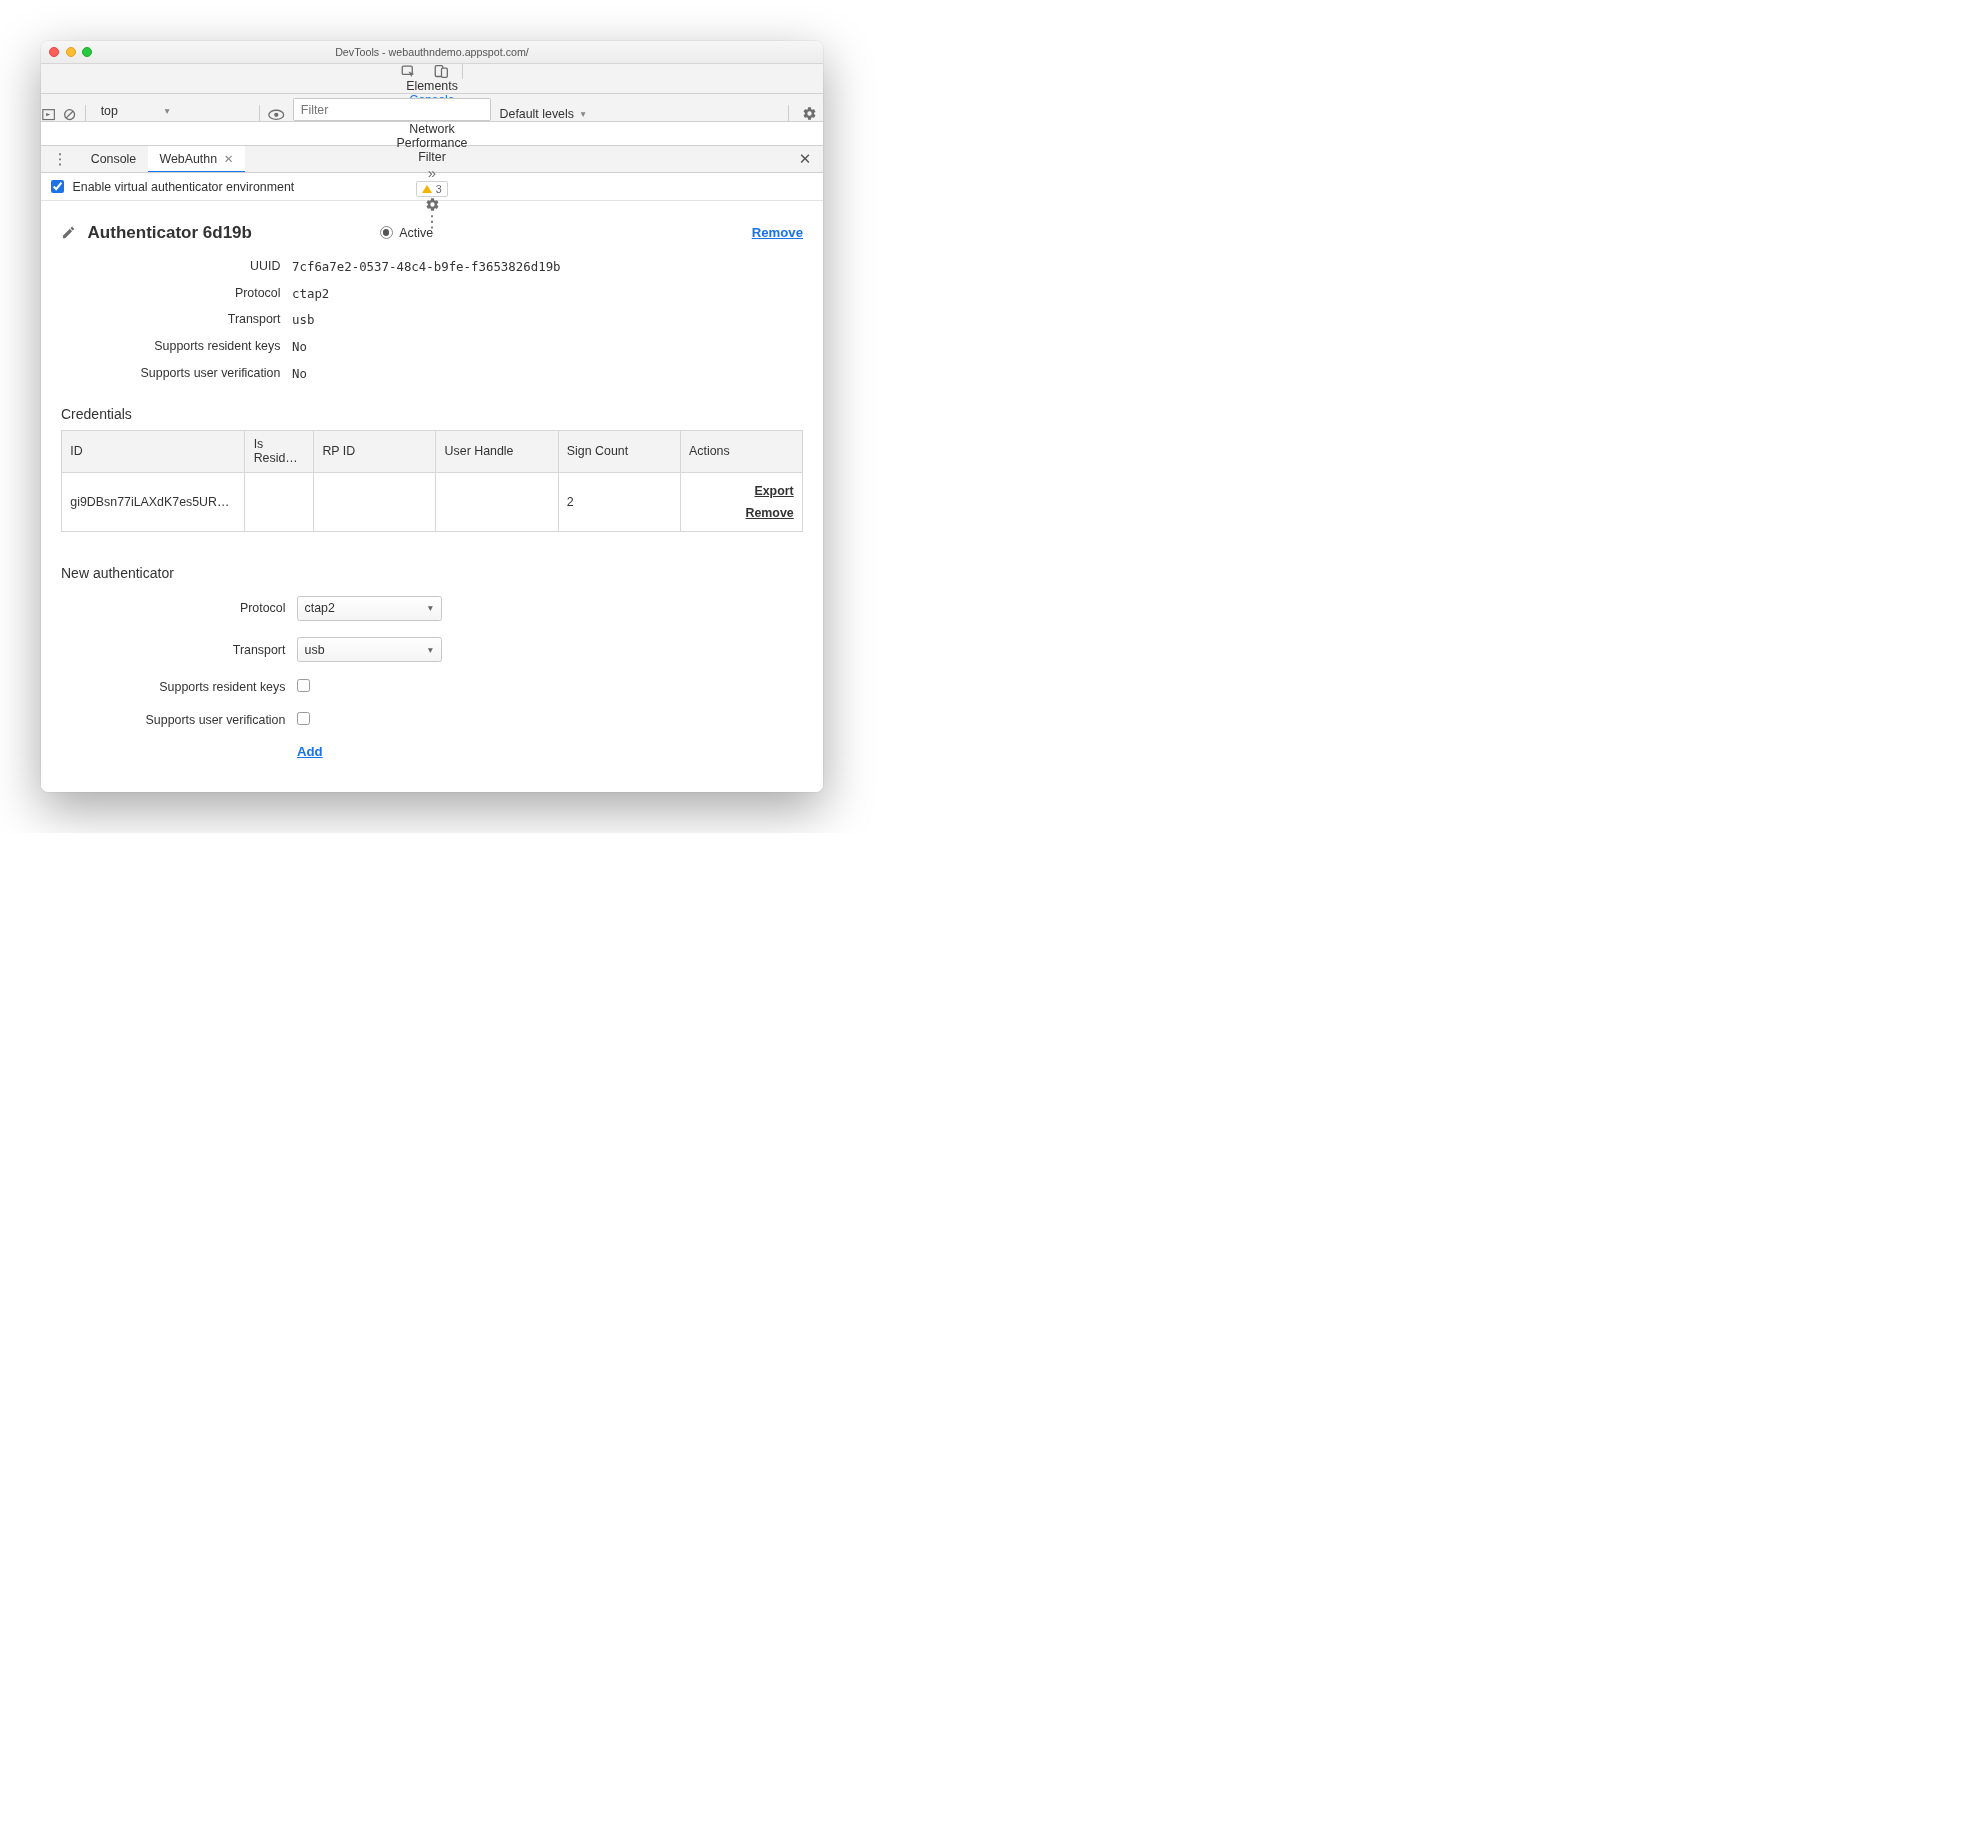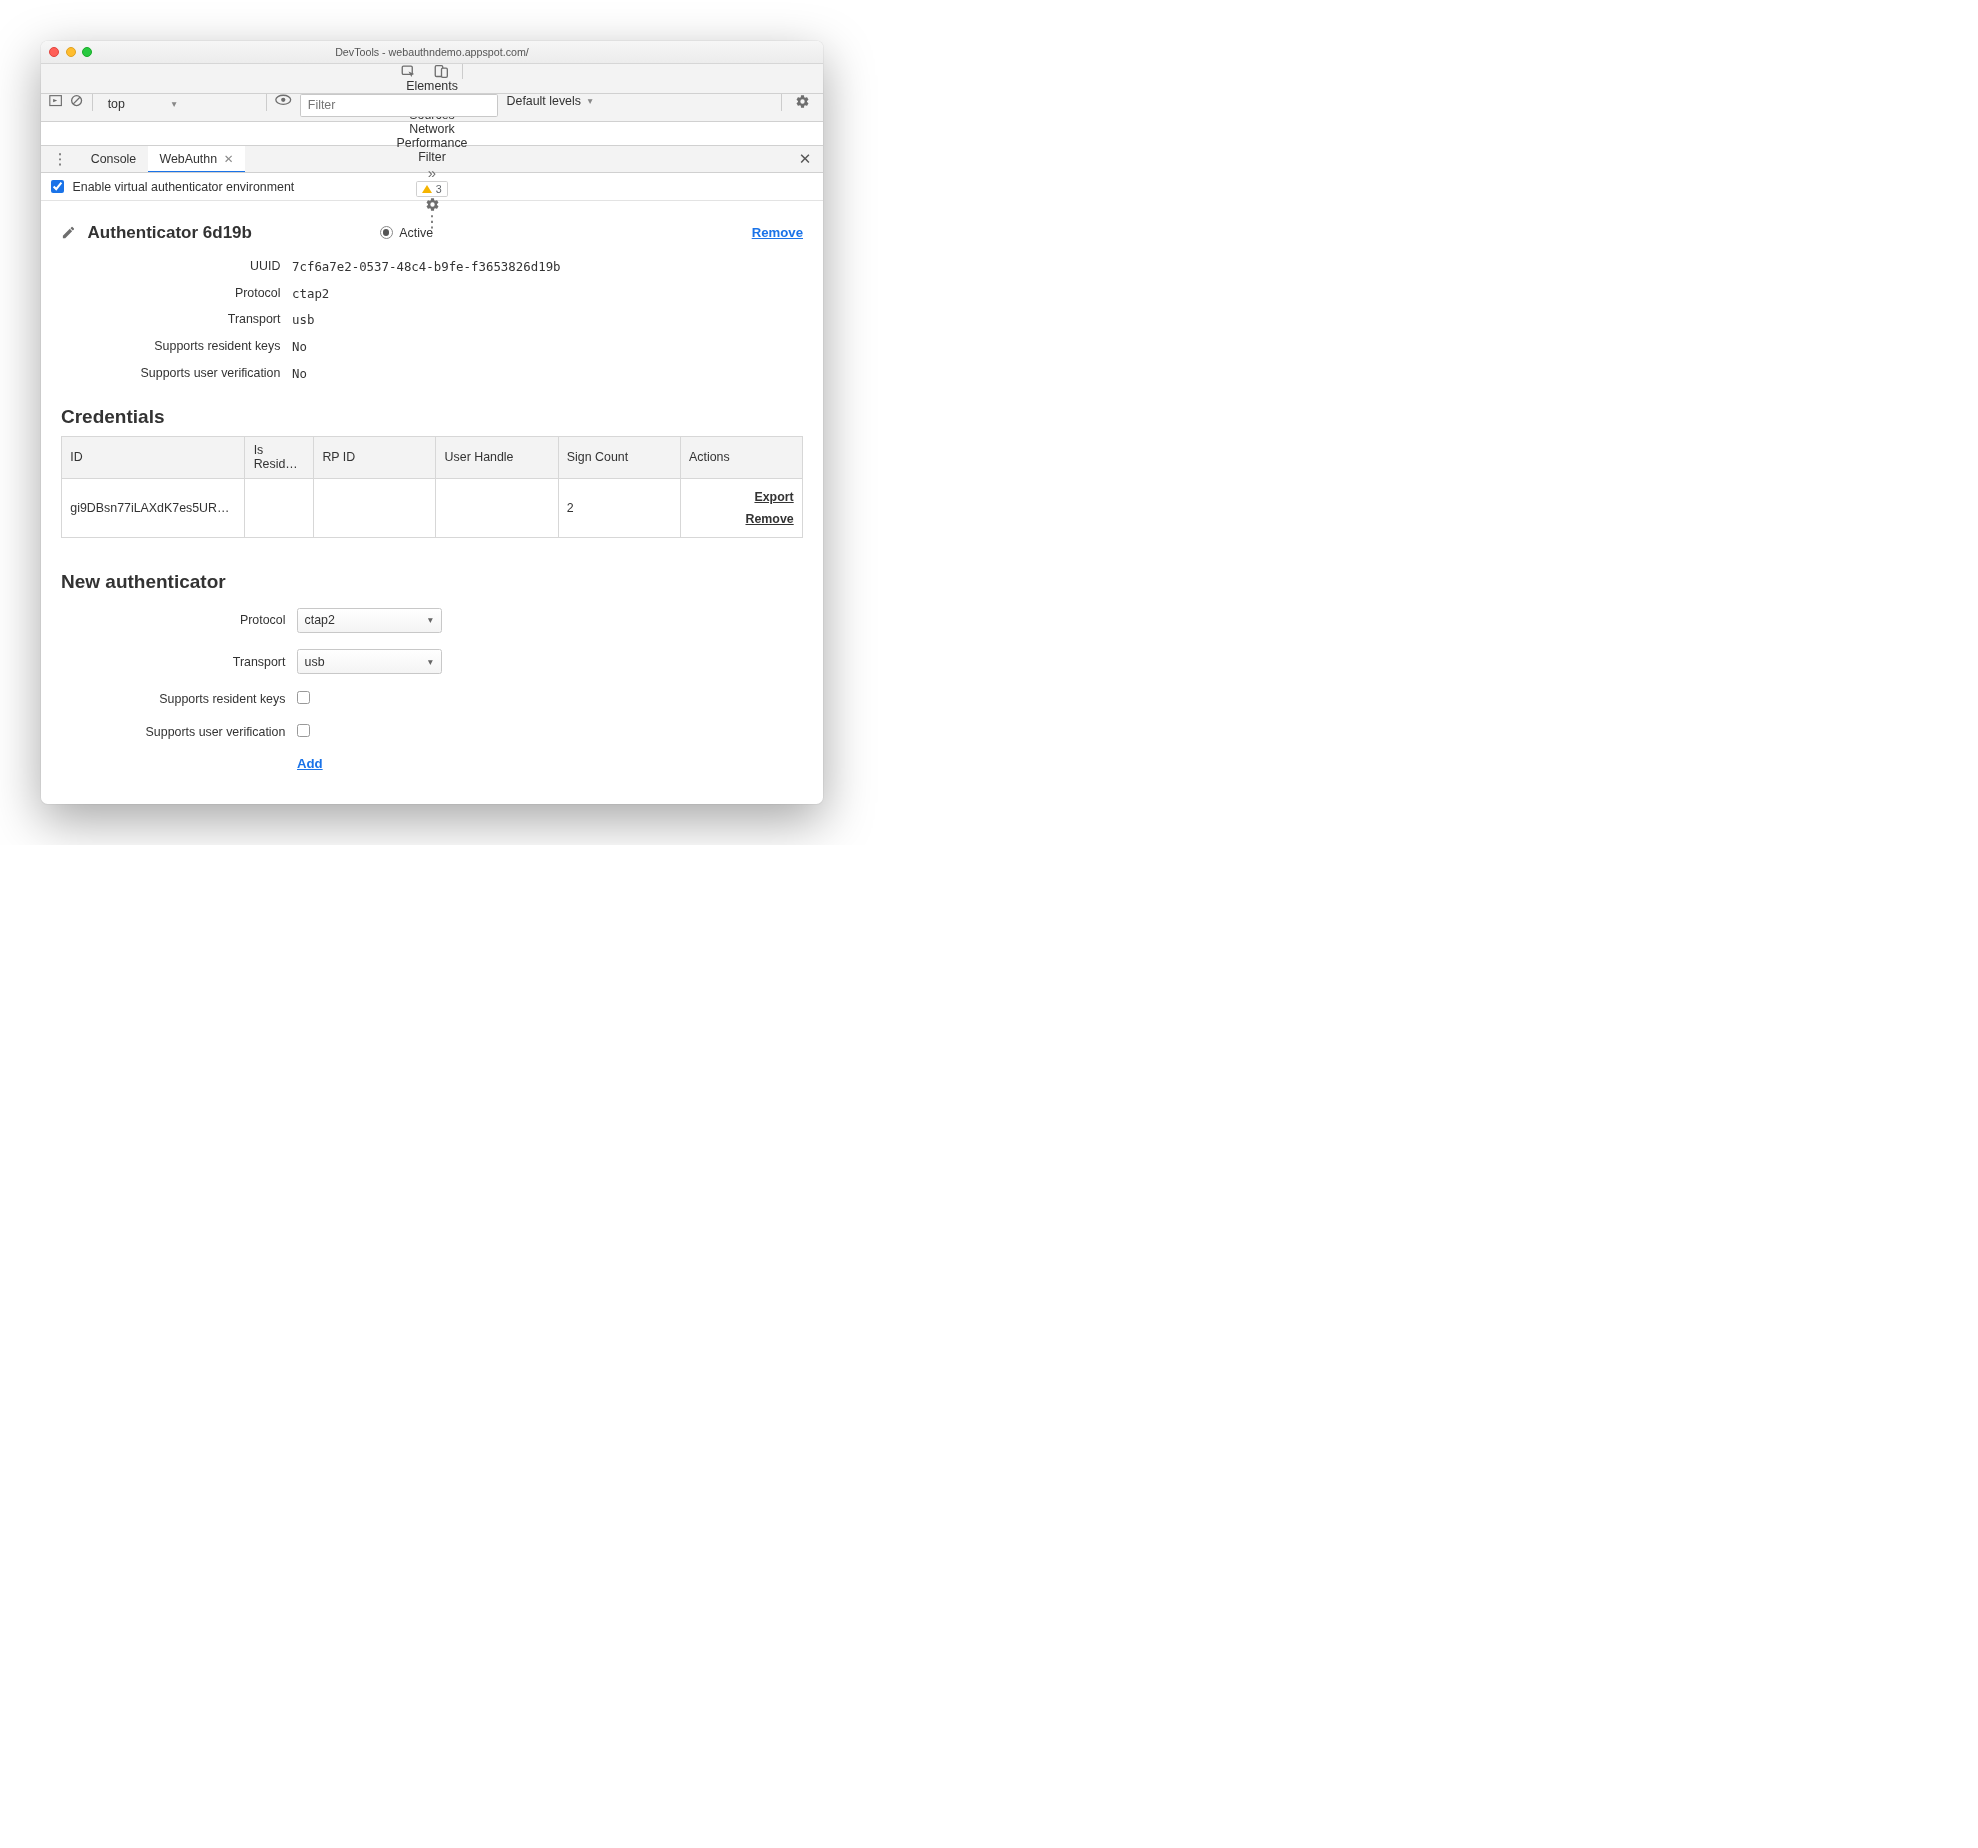--- a/index.html
+++ b/index.html
@@ -40,23 +40,23 @@
   flex-direction: column;
 }
 .inspect-icons { display: flex; align-items: center; gap: 8.3px; padding: 0 8.3px 0 3.3px; border-right: 0.8px solid #ccc; margin-right: 8.3px; height: 100%; }
 .maintabs .tab { padding: 0 11.6px; font-size: 12.4px; color: #333; height: 100%; display: flex; align-items: center; cursor: pointer; }
 .maintabs .tab.active { color: #1a73e8; border-bottom: 1.7px solid #1a73e8; }
 .maintabs .spacer { flex: 1; }
 .warn-badge { display: flex; align-items: center; gap: 3.3px; background: #fff; border: 0.8px solid #d0d0d0; border-radius: 1.7px; padding: 0.8px 5px; font-size: 10.7px; color: #5f6368; }
 .warn-tri { width: 0; height: 0; border-left: 5px solid transparent; border-right: 5px solid transparent; border-bottom: 8.3px solid #f5b400; }
 .tb-icon { color: #6e6e6e; cursor: pointer; padding: 0 5px; }
 .consolebar {
-  display: flex; align-items: flex-start; height: 28px;
+  display: flex; align-items: flex-end; height: 28px;
   background: #f3f3f3; border-bottom: 0.8px solid #d0d0d0;
-  padding: 0 8px; gap: 8.3px;
+  padding: 0 1px; gap: 8.3px;
 }
 .cbtn { color: #6e6e6e; cursor: pointer; display: flex; align-items: center; }
 .ctx-select { display: flex; align-items: center; gap: 45px; border: none; background: transparent; font-size: 12.4px; color: #333; padding: 3.3px 6.6px; cursor: pointer; min-width: 157px;}
 .ctx-select .tri { font-size: 8.3px; color: #888; }
 .vr { width: 0.8px; height: 16.5px; background: #ccc; }
 .filter-input { border: 0.8px solid #c8c8c8; padding: 3.3px 6.6px; font-size: 12.4px; color: #333; width: 198px; border-radius: 1.7px; background:#fff; }
 .levels { font-size: 12.4px; color: #333; display: flex; align-items: center; gap: 5px; cursor: pointer;}
 .drawer-gap { height: 23px; background: #fff; }
 .drawer-tabs {
   display: flex; align-items: center; height: 28px; background: #f3f3f3;
@@ -77,21 +77,21 @@
 .auth-header { display: flex; align-items: center; gap: 11.6px; margin-bottom: 16.5px;}
 .pencil { color: #6e6e6e; }
 .auth-title { font-weight: 700; font-size: 17px;}
 .active-block { display: flex; align-items: center; gap: 6.6px; margin-left: 116px;}
 .radio { width: 13.2px; height: 13.2px; border: 1.7px solid #888; border-radius: 50%; display: inline-flex; align-items: center; justify-content: center; background:#fff;}
 .radio .dot { width: 6.6px; height: 6.6px; border-radius: 50%; background: #555; }
 .remove-link { margin-left: auto; color: #1a73e8; text-decoration: underline; font-weight: 700; font-size: 13.2px; cursor: pointer;}
 .kv { display: grid; grid-template-columns: 231px auto; row-gap: 11.6px; margin-bottom: 25px; margin-left: 0;}
 .kv .k { text-align: right; padding-right: 11.6px; color: #333; }
 .kv .v { font-family: ui-monospace, Menlo, Consolas, monospace; color: #333; }
-.section-title { font-weight: 700; font-size: 19px; margin: 8.3px 0; }
+.section-title { font-weight: 400; font-size: 14px; margin: 8.3px 0; }
 table.cred { width: 100%; border-collapse: collapse; font-size: 12.4px; }
 table.cred th, table.cred td { border: 0.8px solid #d7d7d7; padding: 6.6px 8.3px; text-align: left; vertical-align: middle; }
 table.cred th { background: #f3f3f3; font-weight: 400; color: #333; }
 .actions-cell { text-align: right !important; }
 .actions-cell a { display: block; text-decoration: underline; color: #333; font-weight: 700; cursor: pointer; line-height: 1.8;}
 .newauth { margin-top: 33px; }
 .form-grid { display: grid; grid-template-columns: 236px auto; row-gap: 16.5px; align-items: center; }
 .form-grid .lbl { text-align: right; padding-right: 11.6px; }
 .sel { width: 145px; height: 25px; border: 0.8px solid #c8c8c8; border-radius: 2.5px; padding: 0 6.6px; font-size: 12.4px; background: linear-gradient(#fff,#f4f4f4); display: flex; align-items: center; justify-content: space-between; cursor: pointer;}
 .sel .tri { font-size: 8.3px; color: #666;}

